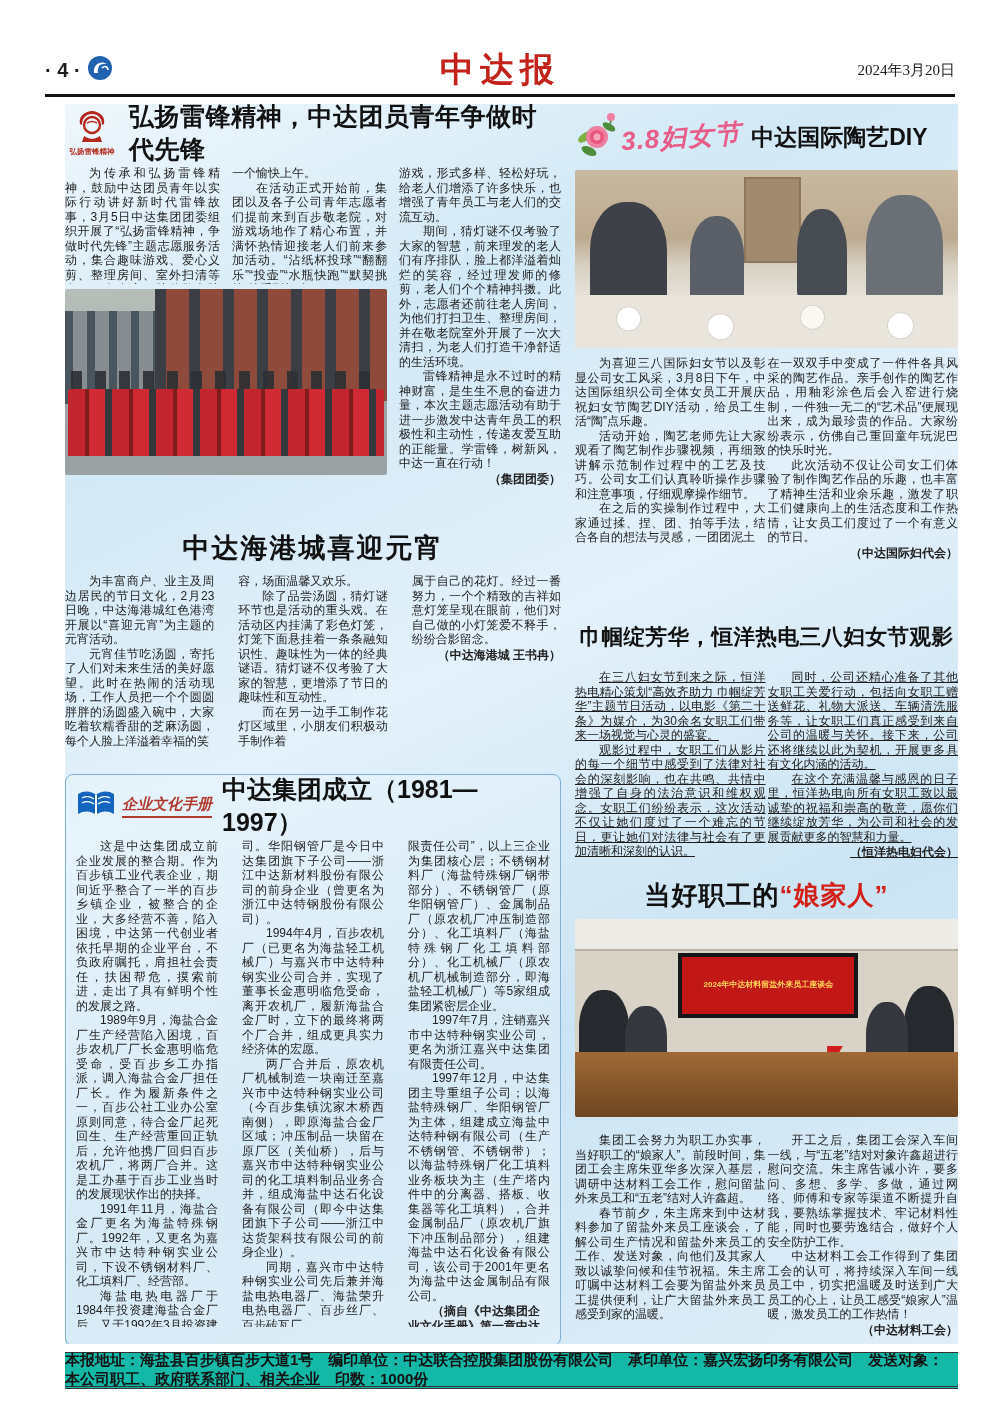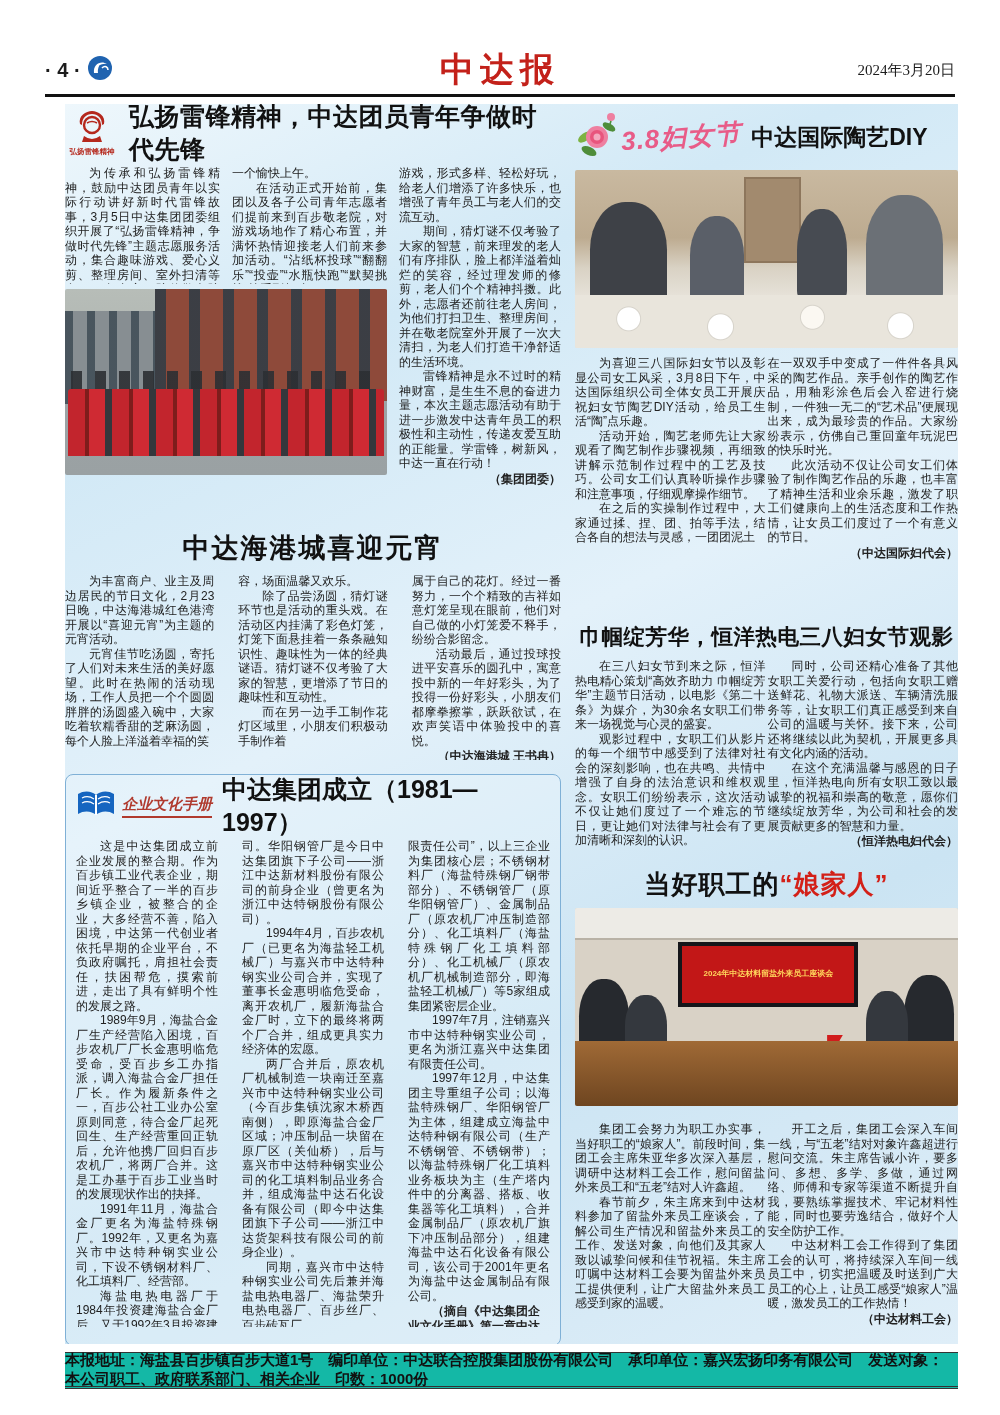--- a/index.html
+++ b/index.html
@@ -73,21 +73,21 @@
       background-image:radial-gradient(circle at 14% 45%,#ffffff 0 11px,rgba(0,0,0,.08) 12px,transparent 13px),
                        radial-gradient(circle at 38% 60%,#ffffff 0 12px,rgba(0,0,0,.08) 13px,transparent 14px),
                        radial-gradient(circle at 62% 42%,#fbf8f2 0 11px,rgba(0,0,0,.08) 12px,transparent 13px),
                        radial-gradient(circle at 85% 58%,#ffffff 0 12px,rgba(0,0,0,.08) 13px,transparent 14px);}
   .cols2{display:flex;gap:2px;}
   .cols2 .bodycol{flex:1;}
   .pt-cols{margin-top:8px;height:256px;}
   
   .mv{margin-top:10px;}
   .mv-title{font-size:21.5px;white-space:nowrap;letter-spacing:0.5px;text-align:center;}
-  .mv-cols{margin-top:8px;height:200px;}
+  .mv-cols{margin-top:19px;height:200px;text-decoration:underline;}
   
   .un{margin-top:8px;}
   .un-title{text-align:center;font-size:26px;letter-spacing:1px;}
   .un-title .red{color:#d32018;}
   .photo-union{height:198px;margin-top:6px;background:#d9d2c6;}
   .pu-ceiling{position:absolute;left:0;right:0;top:0;height:15%;background:#edebe6;border-bottom:2px solid #b9b2a6;}
   .pu-tv{position:absolute;left:27%;top:17%;width:47%;height:33%;background:#15161a;padding:4px;box-sizing:border-box;}
   .pu-banner{width:100%;height:100%;background:#c21717;color:#ffd65c;font-size:8px;font-weight:bold;line-height:1.25;
              display:flex;align-items:center;justify-content:center;text-align:center;padding:2px;box-sizing:border-box;}
   .pu-table{position:absolute;left:0;right:0;bottom:0;height:33%;background:linear-gradient(#a06a36,#6e4520);}
@@ -177,21 +177,20 @@
               <p class="para">元宵佳节吃汤圆，寄托了人们对未来生活的美好愿望。此时在热闹的活动现场，工作人员把一个个圆圆胖胖的汤圆盛入碗中，大家吃着软糯香甜的芝麻汤圆，每个人脸上洋溢着幸福的笑</p>
             </div>
           <div class="bodycol">
               <p class="para cont">容，场面温馨又欢乐。</p>
               <p class="para">除了品尝汤圆，猜灯谜环节也是活动的重头戏。在活动区内挂满了彩色灯笼，灯笼下面悬挂着一条条融知识性、趣味性为一体的经典谜语。猜灯谜不仅考验了大家的智慧，更增添了节日的趣味性和互动性。</p>
               <p class="para">而在另一边手工制作花灯区域里，小朋友们积极动手制作着</p>
             </div>
           <div class="bodycol">
             <div>
                 <p class="para cont">属于自己的花灯。经过一番努力，一个个精致的吉祥如意灯笼呈现在眼前，他们对自己做的小灯笼爱不释手，纷纷合影留念。</p>
-                <p class="para">活动最后，通过投球投进平安喜乐的圆孔中，寓意投中新的一年好彩头，为了投得一份好彩头，小朋友们都摩拳擦掌，跃跃欲试，在欢声笑语中体验投中的喜悦。</p>
               </div>
             <div class="byline">（中达海港城 王书冉）</div>
           </div>
         </div>
       </div>
 
       <div class="hb-box">
         <div class="hb-head">
           <div class="hb-badge">
             <span>

